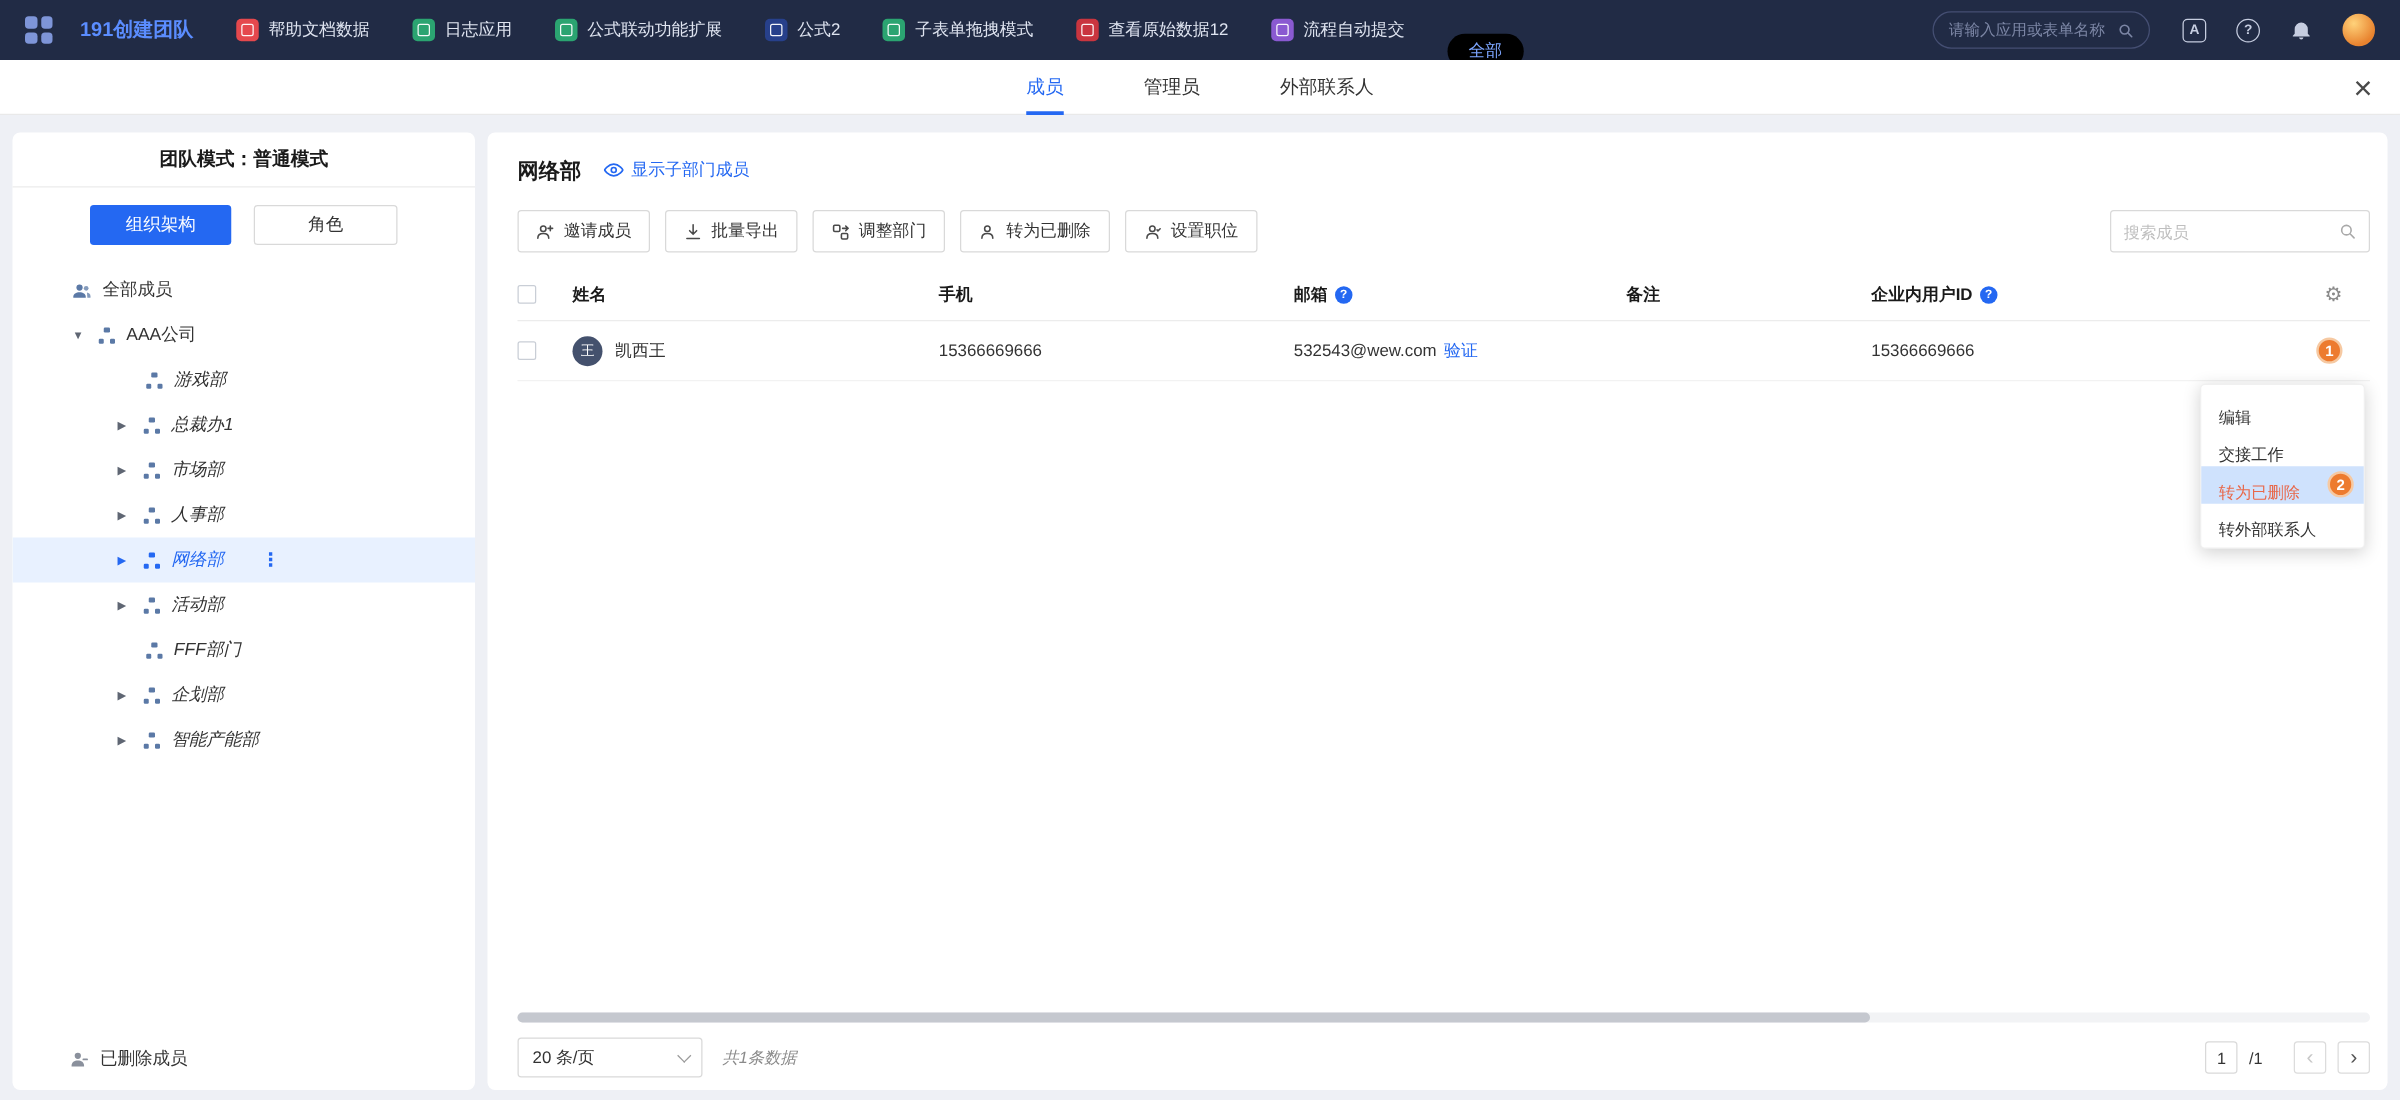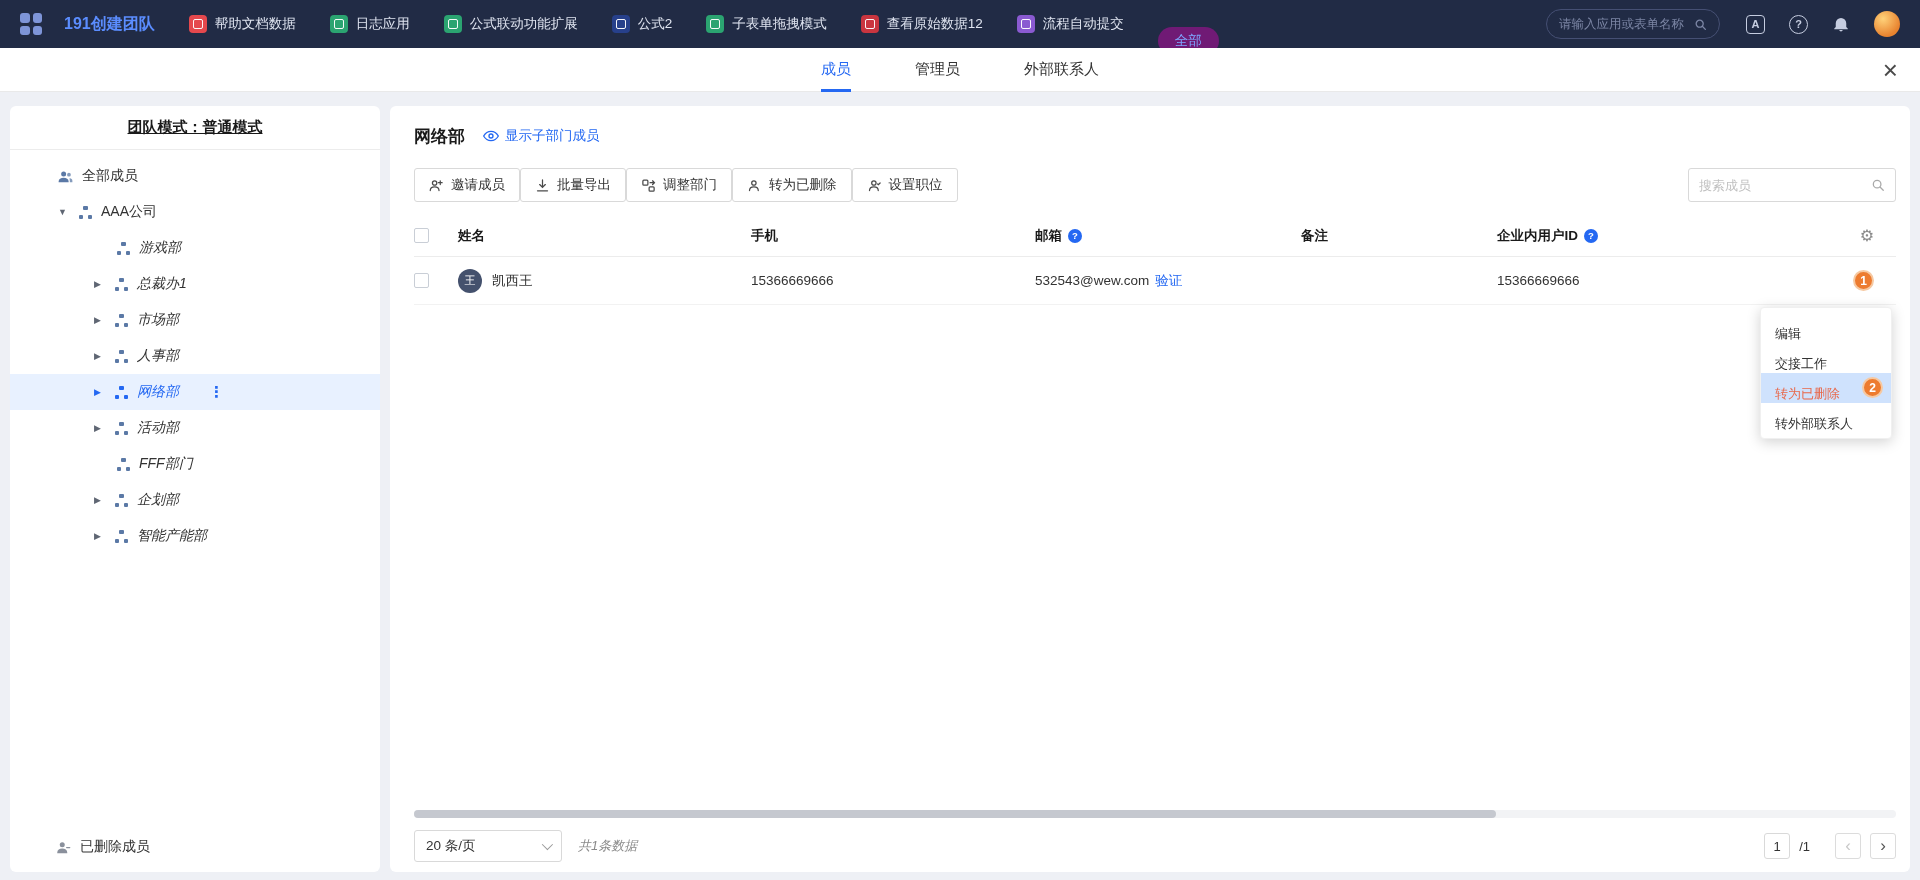--- a/index.html
+++ b/index.html
@@ -9,21 +9,21 @@
 
   
   .topbar { height:48px; background:#212b45; display:flex; align-items:center; padding:0 20px; }
   .grid-icon { width:22px; height:22px; display:grid; grid-template-columns:1fr 1fr; gap:3px; margin-right:22px; cursor:pointer; }
   .grid-icon i { background:#7e95d8; border-radius:3px; }
   .workspace { color:#5b8dff; font-size:16px; font-weight:700; margin-right:34px; white-space:nowrap; cursor:pointer; }
   .app-item { display:flex; align-items:center; gap:8px; margin-right:34px; cursor:pointer; white-space:nowrap; }
   .app-icon { width:18px; height:18px; border-radius:4px; display:flex; align-items:center; justify-content:center; flex:none; }
   .app-icon::before { content:""; width:8px; height:8px; border:1.5px solid rgba(255,255,255,.95); border-radius:2px; }
   .app-label { color:#dfe4f0; font-size:13.5px; }
-  .all-pill { background:#701a75; color:#7ea6ff; border-radius:15px; padding:5px 17px; font-size:13.5px; cursor:pointer; white-space:nowrap;margin-top:33px; }
+  .all-pill { background:#000000; color:#7ea6ff; border-radius:15px; padding:5px 17px; font-size:13.5px; cursor:pointer; white-space:nowrap;margin-top:33px; }
   .tb-spacer { flex:1; }
   .tb-search { width:174px; height:30px; border:1px solid #454f73; border-radius:15px; display:flex; align-items:center; padding:0 12px; gap:6px; margin-right:26px; background:transparent; }
   .tb-search input { flex:1; min-width:0; background:transparent; border:none; outline:none; color:#aeb6cf; font-size:12.5px; font-family:inherit; }
   .tb-search input::placeholder { color:#7c86a5; }
   .tb-search svg { color:#7c86a5; flex:none; }
   .tb-ic { color:#c6cde0; margin-right:24px; cursor:pointer; display:flex; align-items:center; justify-content:center; }
   .sq-ic { width:19px; height:19px; border:1.6px solid #c6cde0; border-radius:4px; font-size:11px; font-weight:700; }
   .rd-ic { width:19px; height:19px; border:1.6px solid #c6cde0; border-radius:50%; font-size:11px; font-weight:700; }
   .avatar { width:26px; height:26px; border-radius:50%; background:radial-gradient(circle at 35% 30%, #ffd27a, #e8832f 70%); margin-right:0; cursor:pointer; }
 
@@ -33,21 +33,21 @@
   .tab.active { color:#2468f2; }
   .tab.active::after { content:""; position:absolute; left:0; right:0; bottom:0; height:3px; background:#2468f2; }
   .tab-close { position:absolute; right:22px; font-size:26px; color:#4a4a4a; cursor:pointer; line-height:1; }
 
   
   .content { position:absolute; top:106px; left:10px; right:10px; bottom:8px; display:flex; gap:10px; }
   .card { background:#fff; border-radius:6px; }
 
   
   .sidebar { width:370px; display:flex; flex-direction:column; flex:none; }
-  .sb-head { height:44px; display:flex; align-items:center; justify-content:center; font-weight:700; font-size:15px; color:#1a1a1a; border-bottom:1px solid #ececec;text-decoration:underline; }
+  .sb-head { height:44px; display:flex; align-items:center; justify-content:center; font-weight:700; font-size:15px; color:#1a1a1a; border-bottom:1px solid #ececec; }
   .sb-btns { display:flex; gap:18px; padding:14px 62px 10px; }
   .btn-org { flex:1; height:32px; background:#2468f2; color:#fff; border:none; border-radius:3px; font-size:14px; font-family:inherit; cursor:pointer; }
   .btn-role { flex:1; height:32px; background:#fff; color:#333; border:1px solid #d9d9d9; border-radius:3px; font-size:14px; font-family:inherit; cursor:pointer; }
   .tree { flex:1; padding-top:8px; overflow:hidden; }
   .tree-item { height:36px; display:flex; align-items:center; font-size:14px; color:#333; cursor:pointer; padding-left:48px; }
   .tree-item.child { padding-left:84px;font-style:italic; }
   .tree-item.child.no-caret { padding-left:107px; }
   .tree-item.selected { background:#e8f1ff; color:#2468f2; }
   .caret { width:21px; font-size:9px; color:#5f6673; flex:none; }
   .tree-item.selected .caret { color:#2468f2; }
@@ -58,21 +58,21 @@
   .ppl-ico { color:#5b79a6; margin-right:9px; display:flex; flex:none; }
   .more-dots { margin-left:30px; color:#2468f2; font-size:15px; font-weight:700; letter-spacing:1px; }
   .sb-foot { height:50px; display:flex; align-items:center; padding-left:46px; font-size:14px; color:#333; cursor:pointer; }
   .sb-foot .ppl-ico { color:#8a909c; }
 
   
   .main { flex:1; position:relative; display:flex; flex-direction:column; padding:0 14px 0 24px; }
   .m-title-row { height:54px; display:flex; align-items:center; gap:18px; padding-top:6px; }
   .m-title { font-size:17px; font-weight:700; color:#1a1a1a; }
   .show-sub { display:flex; align-items:center; gap:6px; color:#2468f2; font-size:13.5px; cursor:pointer; }
-  .m-toolbar { display:flex; align-items:flex-end; margin-top:8px; }
+  .m-toolbar { display:flex; align-items:flex-end; gap:12px; margin-top:8px; }
   .tbtn { height:34px; border:1px solid #d9d9d9; border-radius:3px; background:#fff; display:flex; align-items:center; gap:7px; padding:0 14px; font-size:13.5px; color:#333; font-family:inherit; cursor:pointer; }
   .tbtn svg { color:#4a4a4a; }
   .m-search { margin-left:auto; width:208px; height:34px; border:1px solid #d9d9d9; border-radius:3px; display:flex; align-items:center; padding:0 10px; gap:8px; }
   .m-search input { flex:1; min-width:0; border:none; outline:none; font-size:13px; color:#333; font-family:inherit; }
   .m-search input::placeholder { color:#bfbfbf; }
   .m-search svg { color:#a9a9a9; flex:none; }
 
   .thead { display:flex; align-items:center; height:42px; border-bottom:1px solid #ececec; margin-top:13px; font-weight:700; font-size:13.5px; color:#1a1a1a; }
   .trow { display:flex; align-items:center; height:48px; border-bottom:1px solid #f2f2f2; font-size:13.5px; color:#333; }
   .col-check { width:44px; display:flex; align-items:center; }
@@ -177,20 +177,24 @@
   <div class="tab active">成员</div>
   <div class="tab">管理员</div>
   <div class="tab">外部联系人</div>
   <div class="tab-close">×</div>
 </nav>
 
 <div class="content">
 
   <aside class="card sidebar">
     <div class="sb-head">团队模式：普通模式</div>
+    <div class="sb-btns">
+      <button class="btn-org">组织架构</button>
+      <button class="btn-role">角色</button>
+    </div>
     <div class="tree">
 
       <div class="tree-item">
         <span class="ppl-ico">
           <svg width="15" height="15" viewBox="0 0 24 24" fill="currentColor">
               <circle cx="9" cy="8" r="4"></circle>
               <path d="M1 20c0-4 3.6-6 8-6s8 2 8 6v1H1z"></path>
               <circle cx="17.5" cy="9" r="3" opacity=".75"></circle>
               <path d="M18.5 14.4c2.8.6 4.5 2.3 4.5 4.6v2h-4" opacity=".75"></path>
             </svg>

